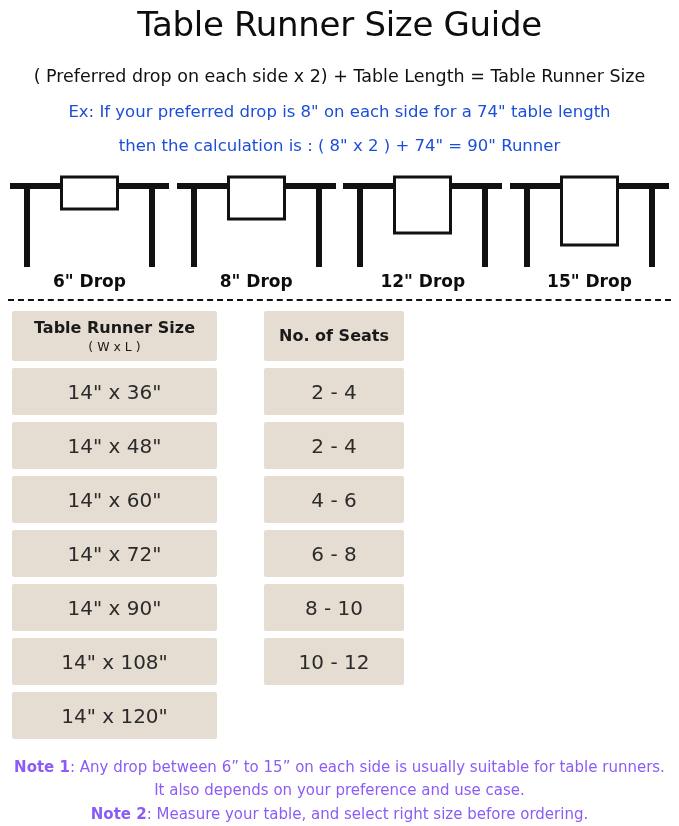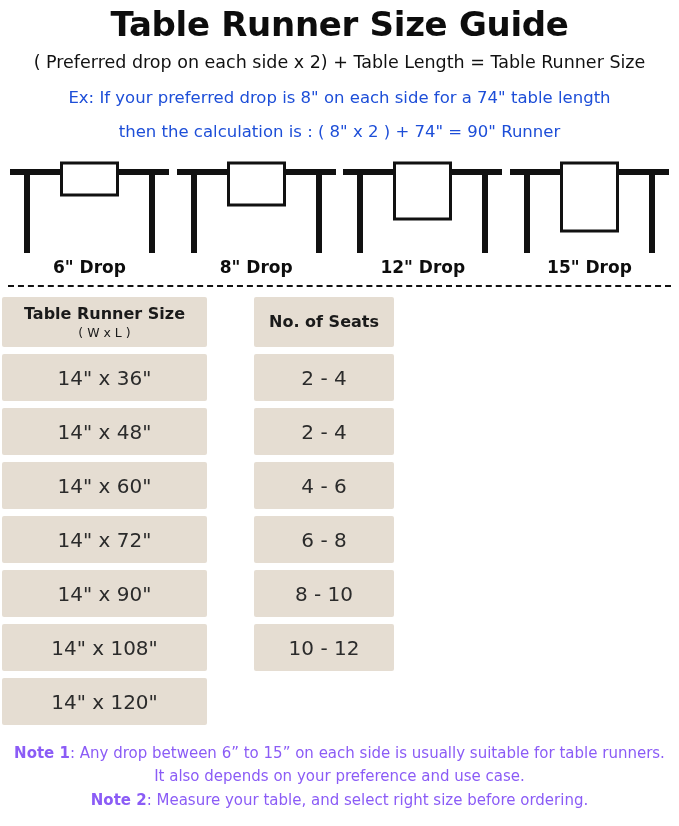--- a/index.html
+++ b/index.html
@@ -19,23 +19,23 @@
     width: 679px;
     height: 826px;
     position: relative;
     box-sizing: border-box;
   }
 
   
   .title {
     text-align: center;
     font-size: 34px;
-    font-weight: bold;
+    font-weight: normal;
     letter-spacing: -0.3px;
-    margin: 6px 0 6px 0;
+    margin: 6px 0 20px 0;
     line-height: 1.1;
     color: #0d0d0d;
   }
   .formula {
     text-align: center;
     font-size: 17.5px;
     line-height: 1.5;
     color: #111;
     margin: 0 6px;
   }
@@ -77,21 +77,21 @@
     color: #0d0d0d;
   }
   .dashed-rule {
     border-top: 2.5px dashed #111;
     margin: 8px 8px 0 8px;
     height: 0;
   }
 
   
   .table-block {
-    margin: 10px 10px 0 2px;
+    margin: 10px 10px 0 12px;
     display: flex;
     gap: 7px;
     align-items: flex-start;
   }
   .col-runner { width: 205px; }
   .col-seats  { width: 140px; padding-left: 40px; }
   .col-types  { flex: 1; }
 
   .cell {
     background: #e5ddd2;

